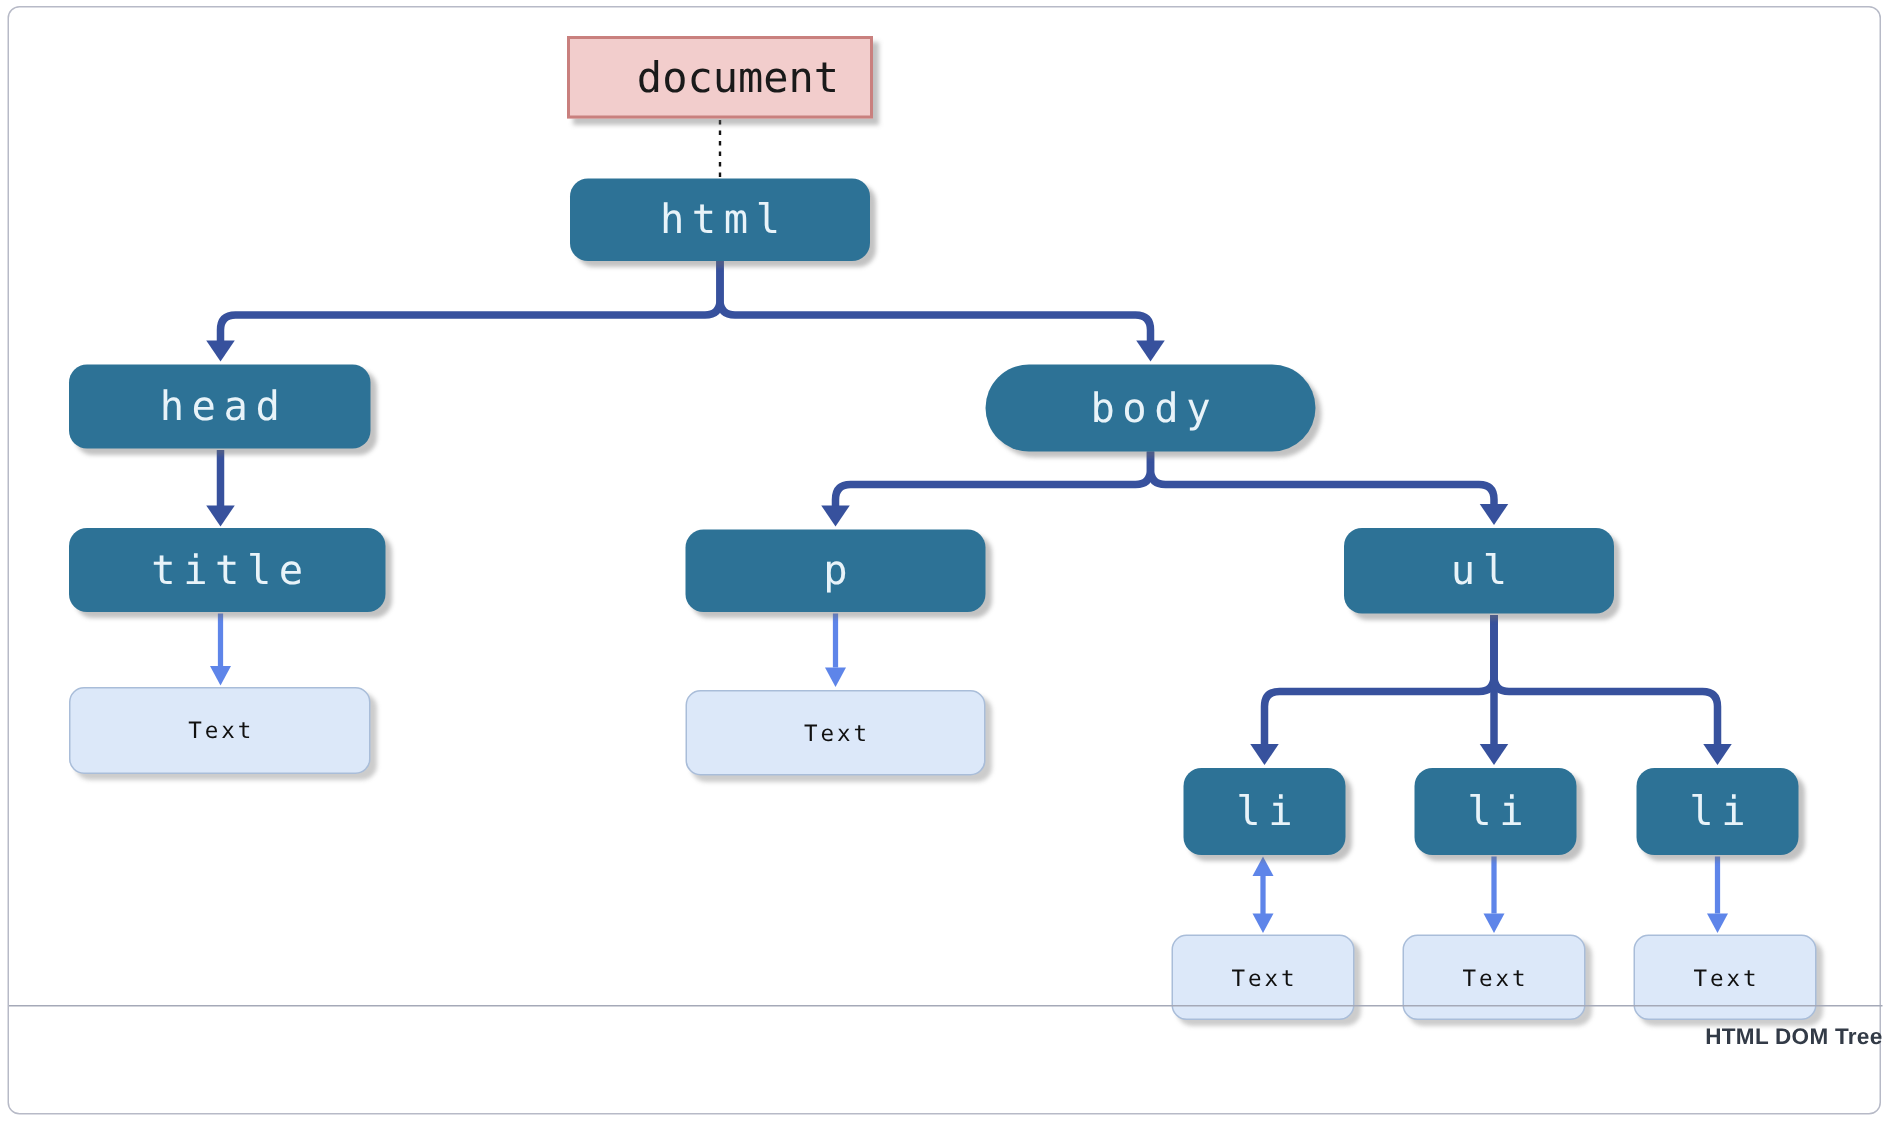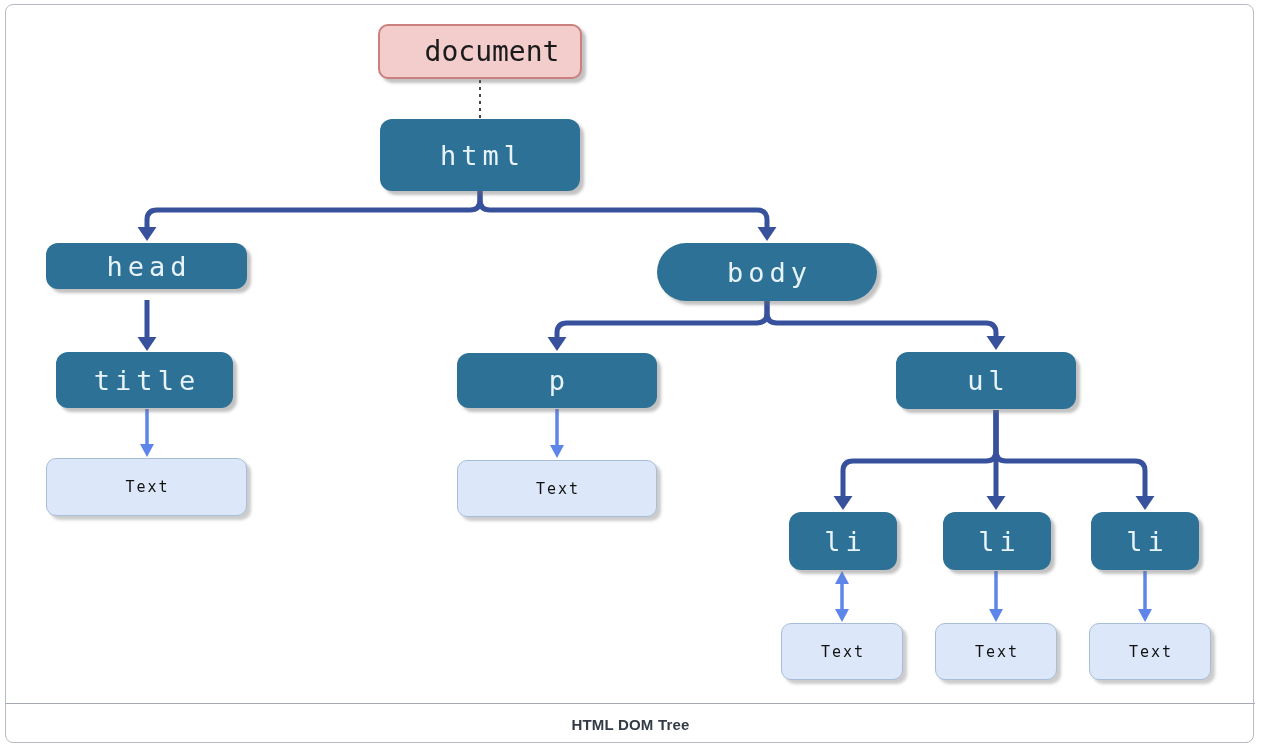--- a/index.html
+++ b/index.html
@@ -40,32 +40,32 @@
     box-sizing:border-box;white-space:nowrap;
   }
   .node.element{
     background:var(--element-fill);color:var(--element-text);
     font-size:27px;letter-spacing:5px;text-indent:5px;
     border-radius:12px;box-shadow:4px 4px 3px rgba(110,110,110,.42);
   }
   .node.root{
     background:var(--root-fill);color:var(--root-text);
     border:2px solid var(--root-border);font-size:28px;
-    border-radius:10px;box-shadow:4px 4px 3px rgba(110,110,110,.42);padding-left:24px;
+    border-radius:0;box-shadow:4px 4px 3px rgba(110,110,110,.42);padding-left:24px;
   }
   .node.textnode{
     background:var(--textnode-fill);color:var(--textnode-text);
     border:1.5px solid var(--textnode-border);font-size:15px;
     letter-spacing:2px;text-indent:2px;
     border-radius:10px;box-shadow:4px 4px 3px rgba(120,120,120,.38);
   }
   .caption-bar{
-    position:absolute;left:6px;right:6px;top:703px;height:41px;
+    position:absolute;left:6px;right:6px;top:670px;height:41px;
     border-top:1.5px solid #a5a9b8;
-    display:flex;align-items:center;justify-content:center;
+    display:flex;align-items:center;justify-content:flex-end;
     box-sizing:border-box;
   }
   .caption-text{
     font-size:15px;font-weight:600;color:var(--caption-text);
     letter-spacing:.2px;
   }
 </style>
 </head>
 <body>
 
@@ -107,24 +107,24 @@
     <polygon class="head-light" points="842,622 835,609 849,609"></polygon>
 
     <path class="edge-light" d="M 996 571 V 609"></path>
     <polygon class="head-light" points="996,622 989,609 1003,609"></polygon>
 
     <path class="edge-light" d="M 1145 571 V 609"></path>
     <polygon class="head-light" points="1145,622 1138,609 1152,609"></polygon>
   </svg>
 
   <div class="node root" style="left:378px;top:24px;width:204px;height:55px;">document</div>
-  <div class="node element" style="left:380px;top:119px;width:200px;height:72px;">html</div>
-  <div class="node element" style="left:46px;top:243px;width:201px;height:46px;">head</div>
+  <div class="node element" style="left:380px;top:119px;width:200px;height:55px;">html</div>
+  <div class="node element" style="left:46px;top:243px;width:201px;height:56px;">head</div>
   <div class="node element" style="left:657px;top:243px;width:220px;height:58px;border-radius:29px;">body</div>
-  <div class="node element" style="left:56px;top:352px;width:177px;height:56px;">title</div>
+  <div class="node element" style="left:46px;top:352px;width:211px;height:56px;">title</div>
   <div class="node element" style="left:457px;top:353px;width:200px;height:55px;">p</div>
   <div class="node element" style="left:896px;top:352px;width:180px;height:57px;">ul</div>
   <div class="node textnode" style="left:46px;top:458px;width:201px;height:58px;">Text</div>
   <div class="node textnode" style="left:457px;top:460px;width:200px;height:57px;">Text</div>
   <div class="node element" style="left:789px;top:512px;width:108px;height:58px;">li</div>
   <div class="node element" style="left:943px;top:512px;width:108px;height:58px;">li</div>
   <div class="node element" style="left:1091px;top:512px;width:108px;height:58px;">li</div>
   <div class="node textnode" style="left:781px;top:623px;width:122px;height:57px;">Text</div>
   <div class="node textnode" style="left:935px;top:623px;width:122px;height:57px;">Text</div>
   <div class="node textnode" style="left:1089px;top:623px;width:122px;height:57px;">Text</div>

